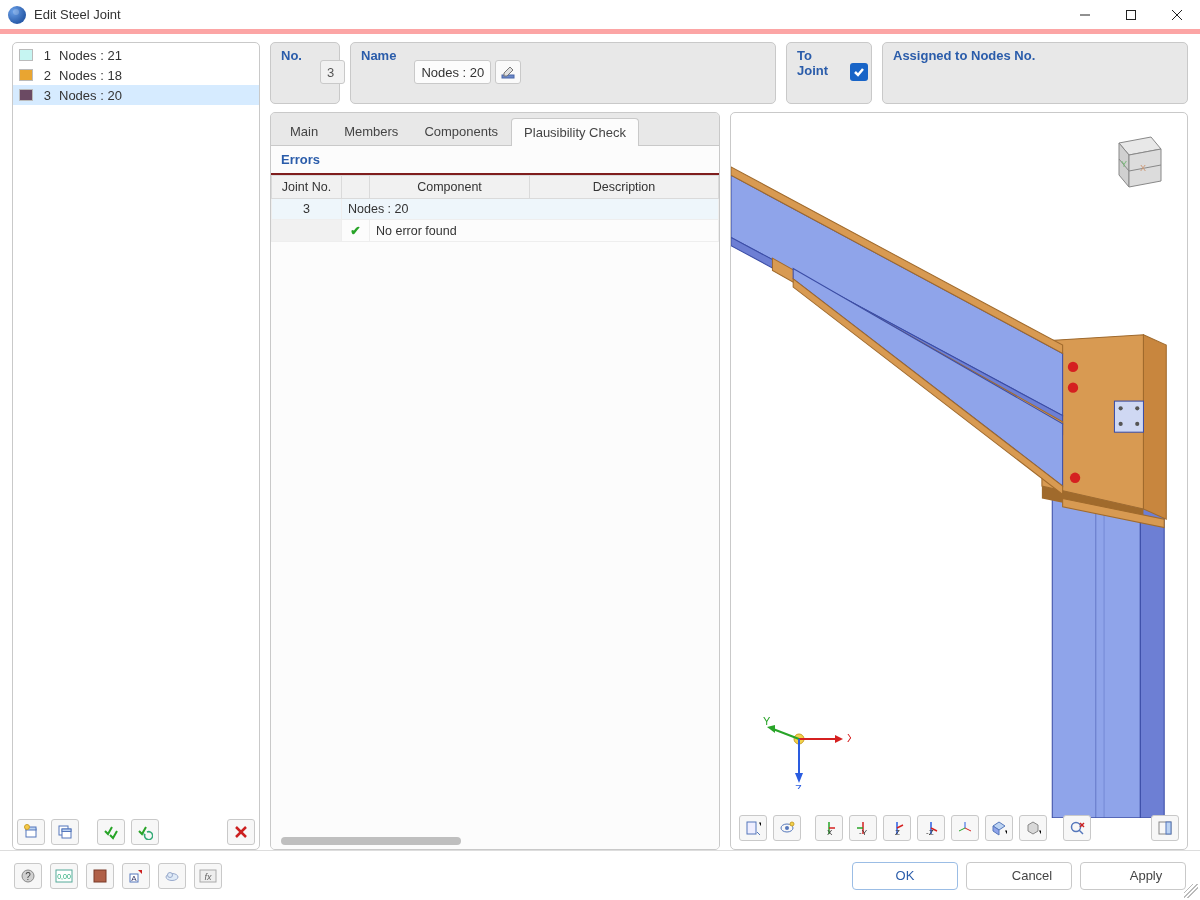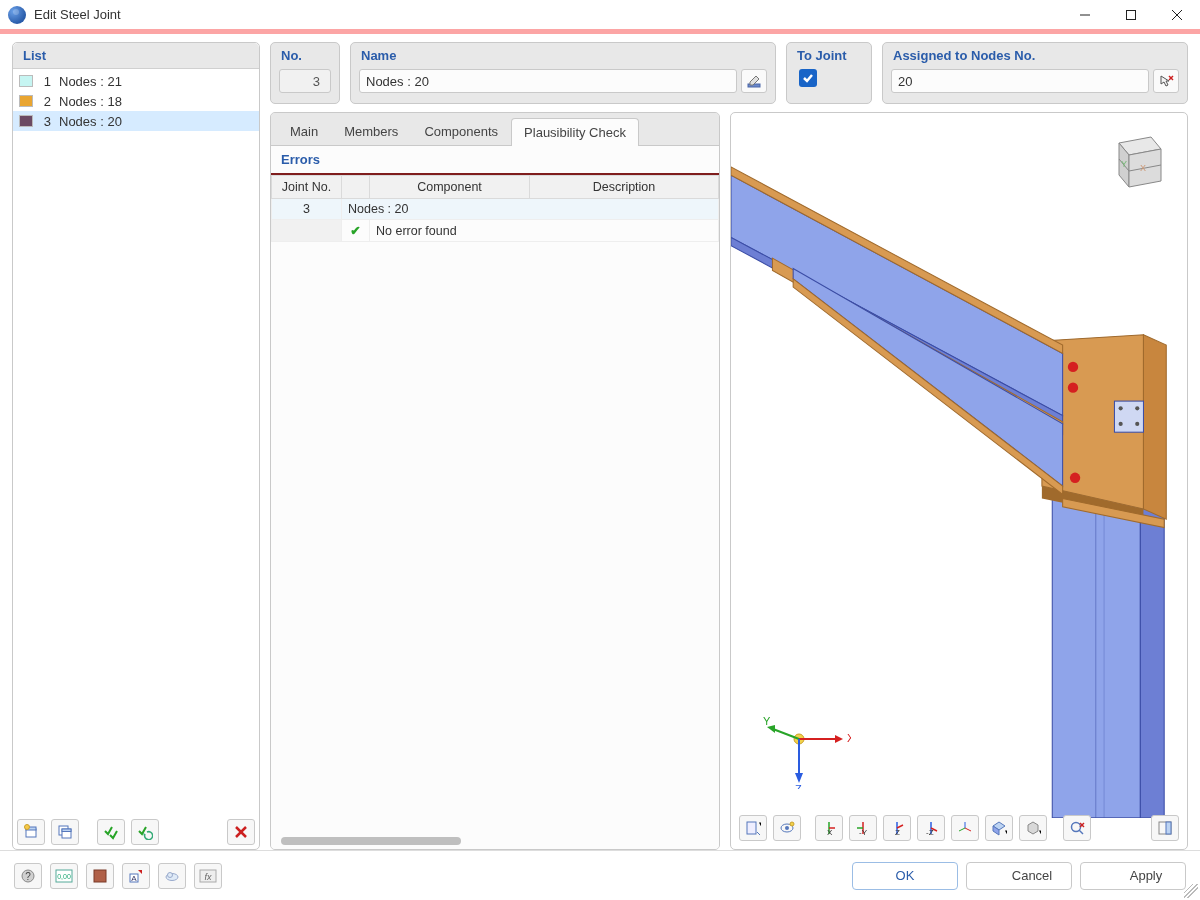--- a/index.html
+++ b/index.html
@@ -24,21 +24,21 @@
 .list-row .swatch { width:14px; height:12px; border:1px solid #bbb; }
 .list-row .num { width:10px; text-align:right; }
 .list-row.sel { background:#d6ebff; }
 .list-toolbar { height:34px; display:flex; align-items:center; gap:6px; padding:4px 4px;}
 .tbtn { width:28px; height:26px; border:1px solid #c9c9c9; border-radius:3px; background:#f7f7f7; display:flex; align-items:center; justify-content:center; font-size:12px; }
 .tbtn.red svg { stroke:#cc2020; }
 
 .right-col { flex:1; display:flex; flex-direction:column; gap:8px; min-width:0;}
 
 .header-row { display:flex; gap:10px; height:62px; }
-.hdr-box { border:1px solid #c9c9c9; border-radius:5px; background:#e8e8e8; display:flex; flex-direction:column; }
+.hdr-box { border:1px solid #c9c9c9; border-radius:5px; background:#e8e8e8; display:flex; flex-direction:row; }
 .hdr-box .lbl { padding:5px 10px 0 10px; color:#2a5caa; font-weight:600; }
 .hdr-box .val-row { padding:6px 8px 8px 8px; display:flex; align-items:center; gap:4px;}
 .hdr-input { height:24px; border:1px solid #c9c9c9; border-radius:3px; background:#fcfcfc; padding:0 6px; display:flex; align-items:center; }
 .hdr-input.ro { background:#f1f1f1; color:#555; justify-content:flex-end; padding-right:10px;}
 #box-no { width:70px; }
 #box-name { flex:1; }
 #box-design { width:86px; }
 #box-nodes { width:306px; }
 .iconbtn { width:26px; height:24px; border:1px solid #c9c9c9; border-radius:3px; background:#fafafa; display:flex; align-items:center; justify-content:center; flex:0 0 auto;}
 .checkbox { width:18px; height:18px; border-radius:3px; background:#1864c7; display:flex; align-items:center; justify-content:center; margin-left:4px;}
@@ -102,21 +102,20 @@
         <line x1="1" y1="1" x2="11" y2="11"></line>
         <line x1="11" y1="1" x2="1" y2="11"></line>
       </svg>
     </div>
 </div>
 
 <div class="dialog-body">
 
   <div class="left-col">
     <div class="list-panel">
-      <div class="panel-header">List</div>
       <div class="list-body">
         <div class="list-row">
           <span class="swatch" id="sw0" style="background: rgb(198, 245, 242);"></span>
           <span class="num">1</span>
           <span>Nodes : 21</span>
         </div>
         <div class="list-row">
           <span class="swatch" id="sw1" style="background: rgb(233, 165, 49);"></span>
           <span class="num">2</span>
           <span>Nodes : 18</span>
@@ -192,30 +191,20 @@
         <div class="val-row">
             <div class="checkbox">
               <svg width="12" height="12">
                 <path d="M2 6 L5 9 L10 3"></path>
               </svg>
             </div>
           </div>
       </div>
       <div class="hdr-box" id="box-nodes">
         <div class="lbl">Assigned to Nodes No.</div>
-        <div class="val-row">
-          <div class="hdr-input" style="flex:1">20</div>
-          <div class="iconbtn">
-              <svg width="16" height="16">
-                <path d="M3 3 L3 11 L6 9 L8 13 L10 12 L8 8 L11 8 Z" fill="#f3f3f3" stroke="#555"></path>
-                <line x1="11" y1="3" x2="15" y2="7" stroke="#cc2020" stroke-width="1.5"></line>
-                <line x1="15" y1="3" x2="11" y2="7" stroke="#cc2020" stroke-width="1.5"></line>
-              </svg>
-            </div>
-        </div>
       </div>
     </div>
 
     <div class="content-row">
       <div class="tabs-area">
         <div class="tabstrip">
           <div class="tab">Main</div>
           <div class="tab">Members</div>
           <div class="tab">Components</div>
           <div class="tab active">Plausibility Check</div>

